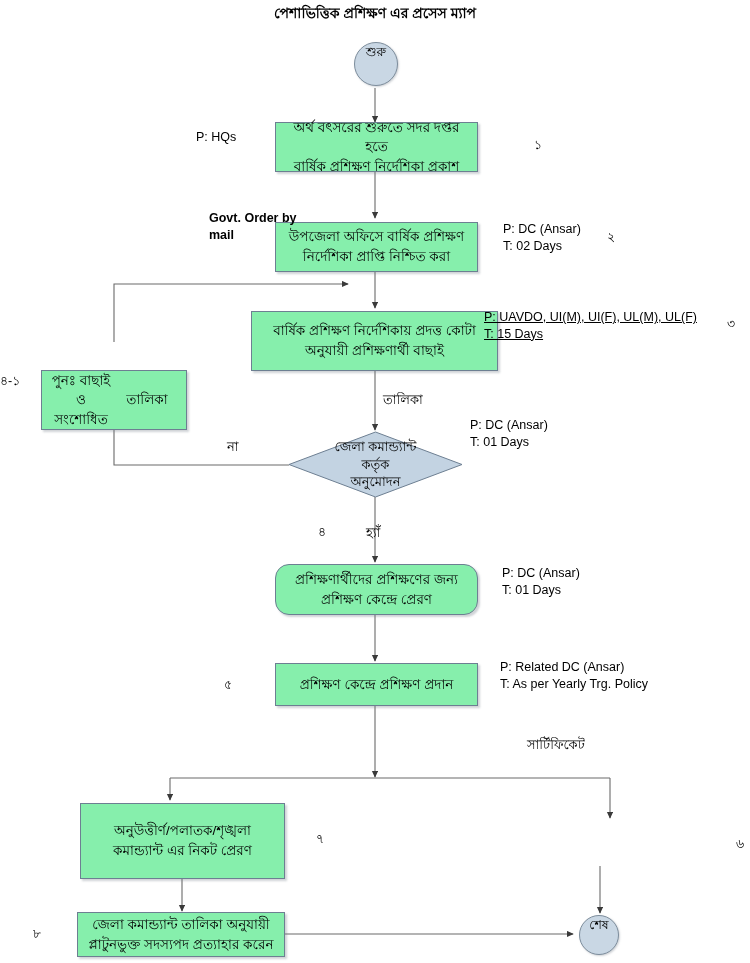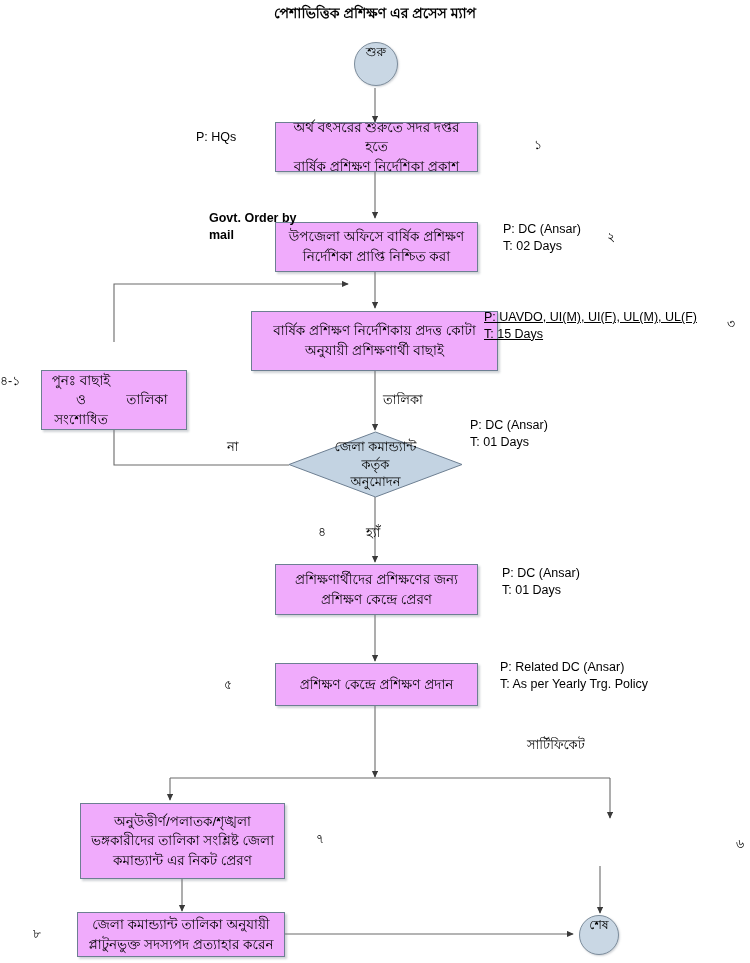--- a/index.html
+++ b/index.html
@@ -13,21 +13,21 @@
     color:#000;
   }
   #stage{position:absolute;left:0;top:0;width:750px;height:963px;}
   svg#wires{position:absolute;left:0;top:0;width:750px;height:963px;}
 
   .node{
     position:absolute;
     box-sizing:border-box;
     display:flex;align-items:center;justify-content:center;
     text-align:center;
-    background:#f0abfc;
+    background:#86efac;
     border:1px solid #6d7f92;
     box-shadow:2px 2px 2px rgba(120,130,140,.35);
     font-size:13.5px;
     line-height:1.45;
     padding:2px 6px;
     z-index:3;
   }
   .node span{display:block;width:100%;}
 
   .terminator{
@@ -160,32 +160,31 @@
     <svg class="shape" viewBox="0 0 175 67" preserveAspectRatio="none">
       <polygon points="87.5,1 174,33.5 87.5,66 1,33.5" fill="#c3d3e2" stroke="#6d7f92" stroke-width="1"></polygon>
     </svg>
     <div class="dlabel">
       <span>জেলা কমান্ড্যান্ট</span>
       <span>কর্তৃক</span>
       <span>অনুমোদন</span>
     </div>
   </div>
 
-  <div class="node" style="left:275px;top:564px;width:203px;height:51px;flex-direction:column;">
+  <div class="node" style="left:275px;top:564px;width:203px;height:51px;flex-direction:column;border-radius:14px;">
     <span>প্রশিক্ষণার্থীদের প্রশিক্ষণের জন্য</span>
     <span>প্রশিক্ষণ কেন্দ্রে প্রেরণ</span>
   </div>
 
   <div class="node" style="left:275px;top:663px;width:203px;height:43px;">
     <span>প্রশিক্ষণ কেন্দ্রে প্রশিক্ষণ প্রদান</span>
   </div>
 
   <div class="node" style="left:80px;top:803px;width:205px;height:76px;flex-direction:column;">
     <span>অনুউত্তীর্ণ/পলাতক/শৃঙ্খলা</span>
-    <span>ভঙ্গকারীদের তালিকা সংশ্লিষ্ট  জেলা</span>
     <span>কমান্ড্যান্ট এর নিকট প্রেরণ</span>
   </div>
 
 
   <div class="node" style="left:77px;top:912px;width:208px;height:45px;flex-direction:column;">
     <span>জেলা কমান্ড্যান্ট তালিকা অনুযায়ী</span>
     <span>প্লাটুনভুক্ত সদস্যপদ প্রত্যাহার করেন</span>
   </div>
 
   <div class="terminator" style="left:579px;top:915px;width:40px;height:40px;">

